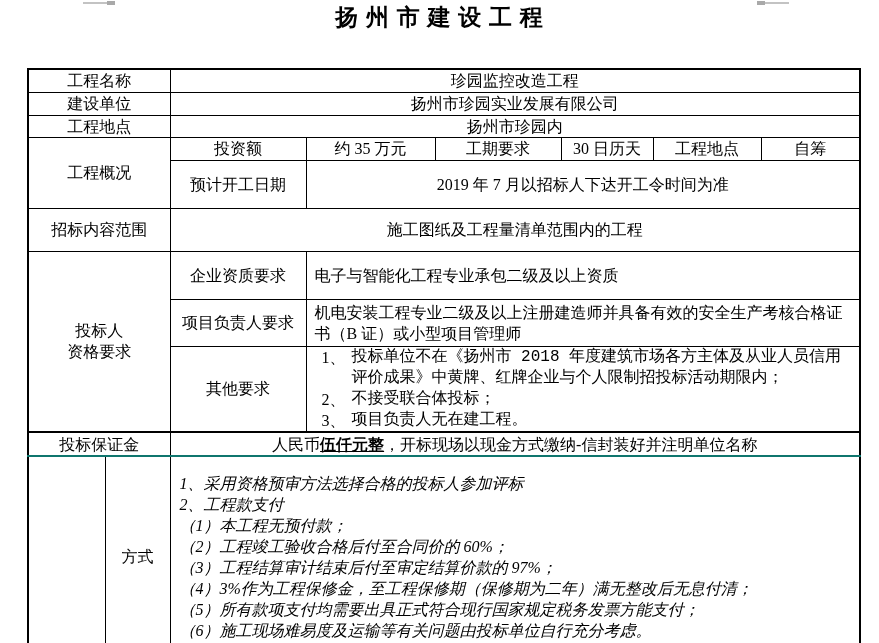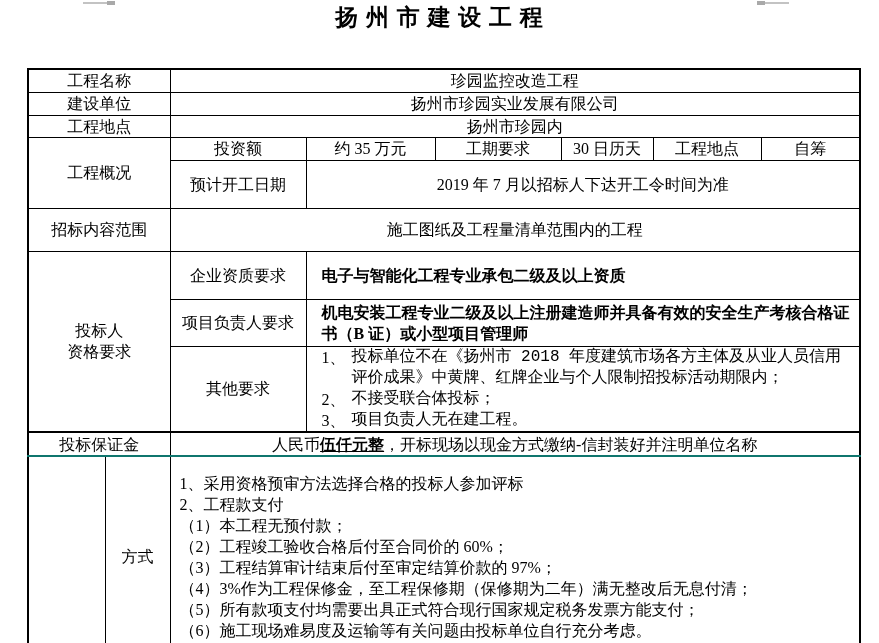--- a/index.html
+++ b/index.html
@@ -55,34 +55,34 @@
   }
   td {
     border: 1px solid #000000;
     padding: 0;
     font-size: 16px;
     line-height: 21px;
     vertical-align: middle;
     overflow: hidden;
   }
   td.c { text-align: center; }
-  td.l { text-align: left; padding-left: 15px; padding-right: 5px; font-weight: bold; }
+  td.l { text-align: left; padding-left: 8px; padding-right: 5px; }
   tr.deposit-row td { border-top: 2px solid #000000; border-bottom: 2px solid #0f766e; }
   .amount { font-weight: bold; text-decoration: underline; }
   td.other-content { padding-left: 15px; padding-right: 6px; }
   .hang { display: flex; align-items: flex-start; }
   .hang .num { flex: 0 0 30px; }
   .hang .txt { flex: 1 1 auto; font-family: Liberation Mono, monospace; }
   td.method-content {
     vertical-align: top;
     padding-top: 16px;
     padding-left: 9px;
     padding-right: 6px;
   }
-  td.method-content div { line-height: 21px; }
+  td.method-content div { line-height: 21px; font-style: italic; }
   .two-line { line-height: 21px; }
 </style>
 </head>
 <body>
 
 <div class="canvas">
 
   <div class="corner-mark mark-left">
       <span class="nub"></span>
     </div>

